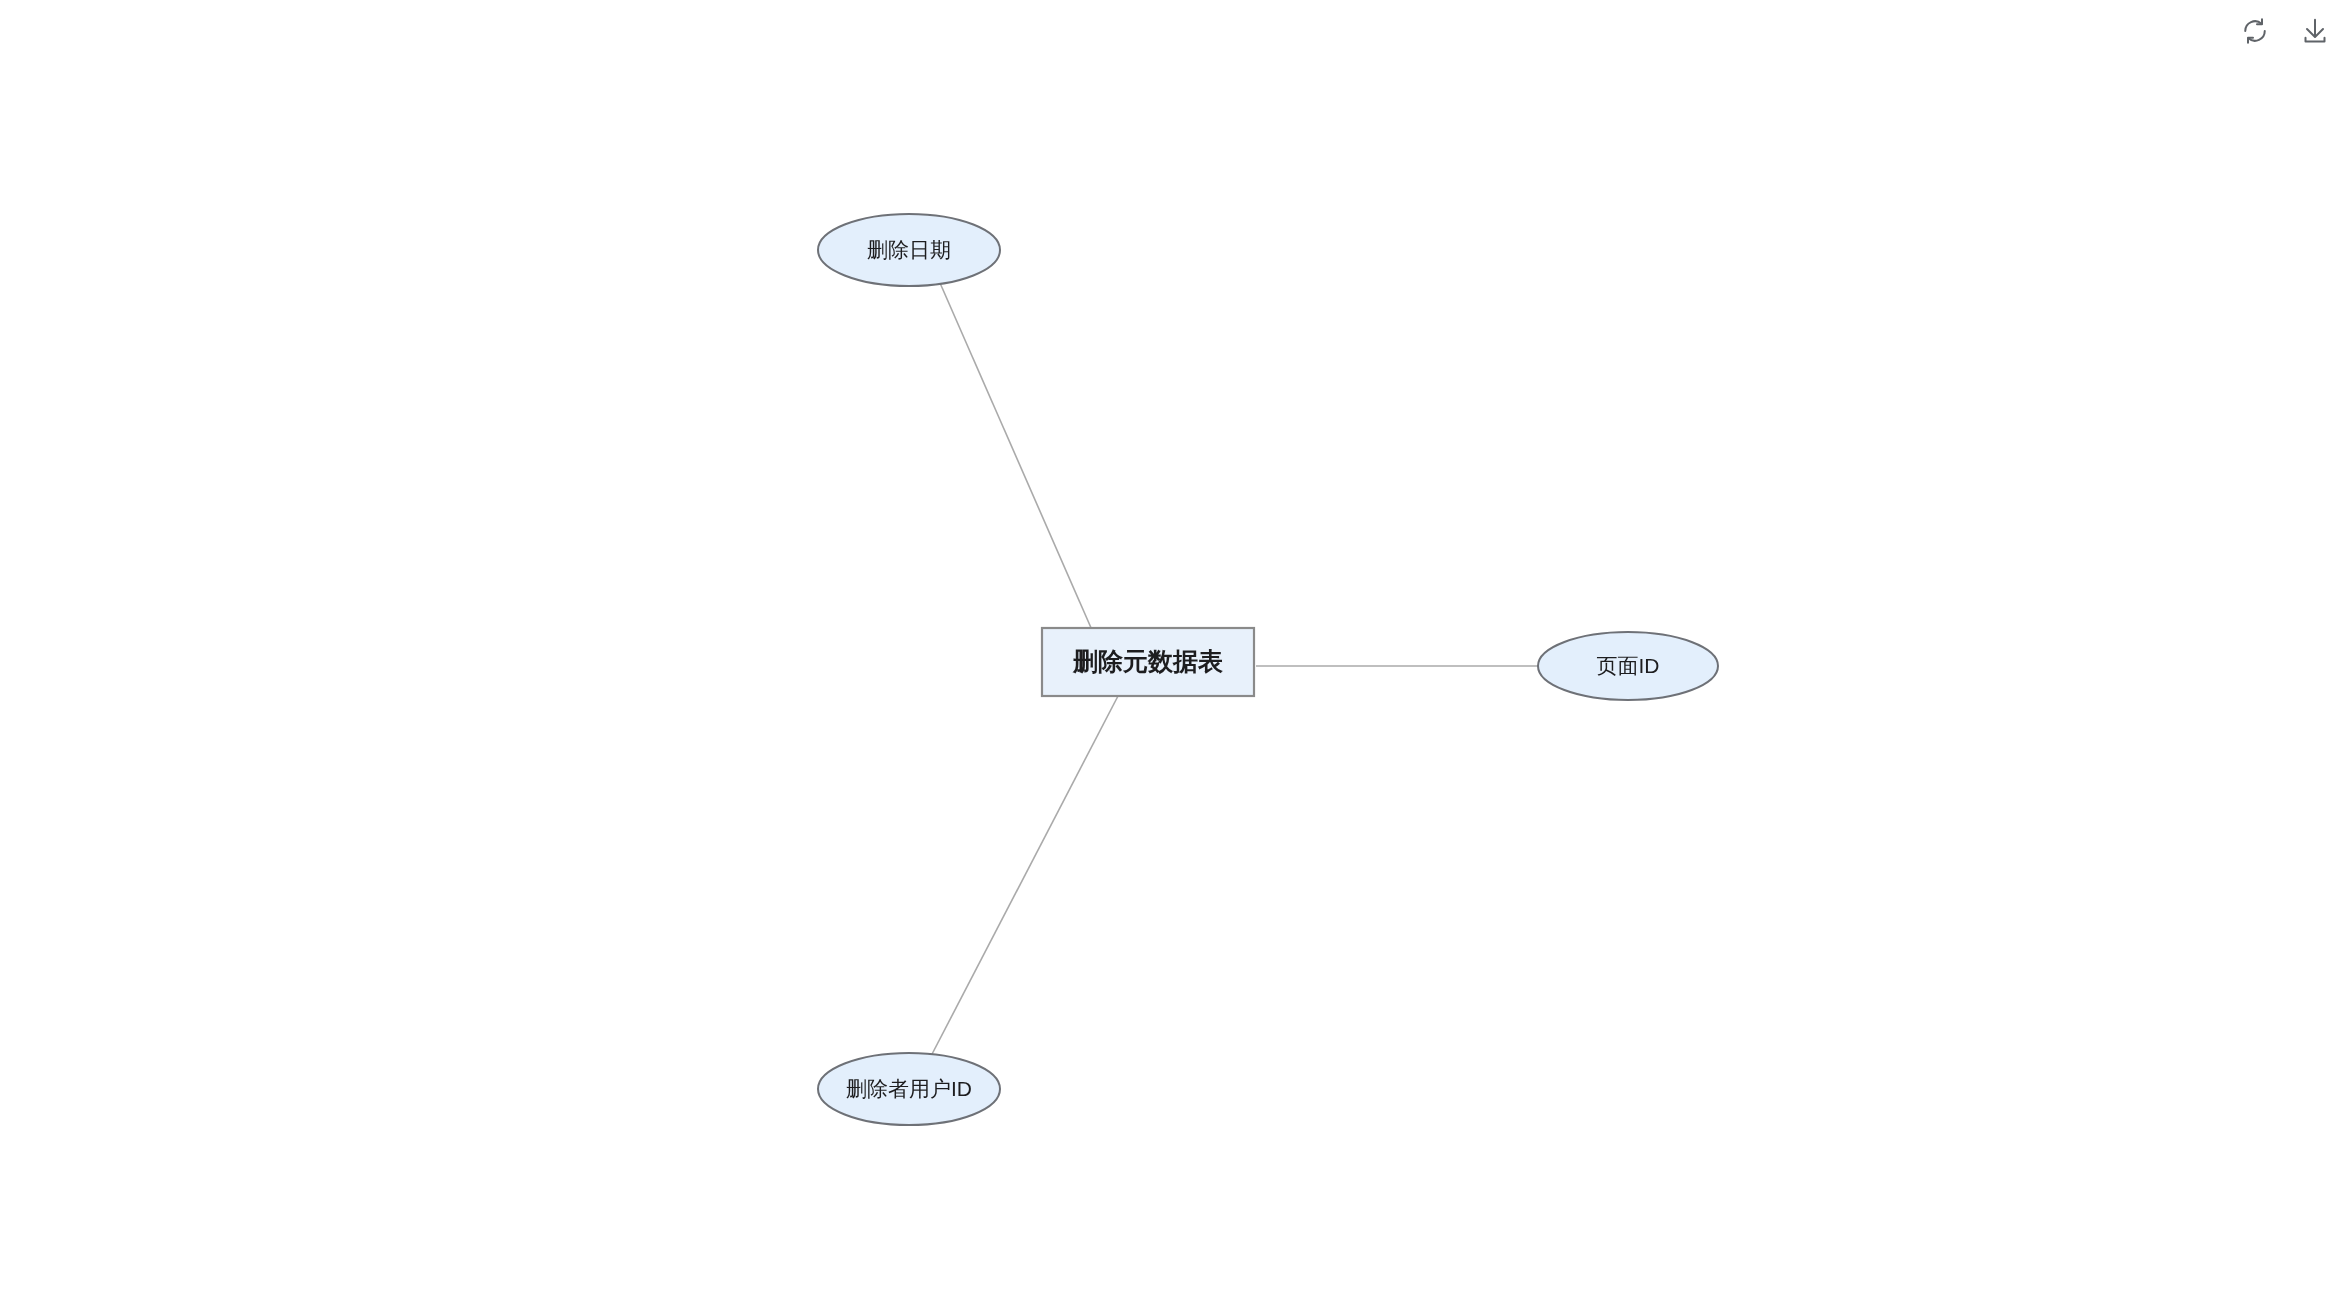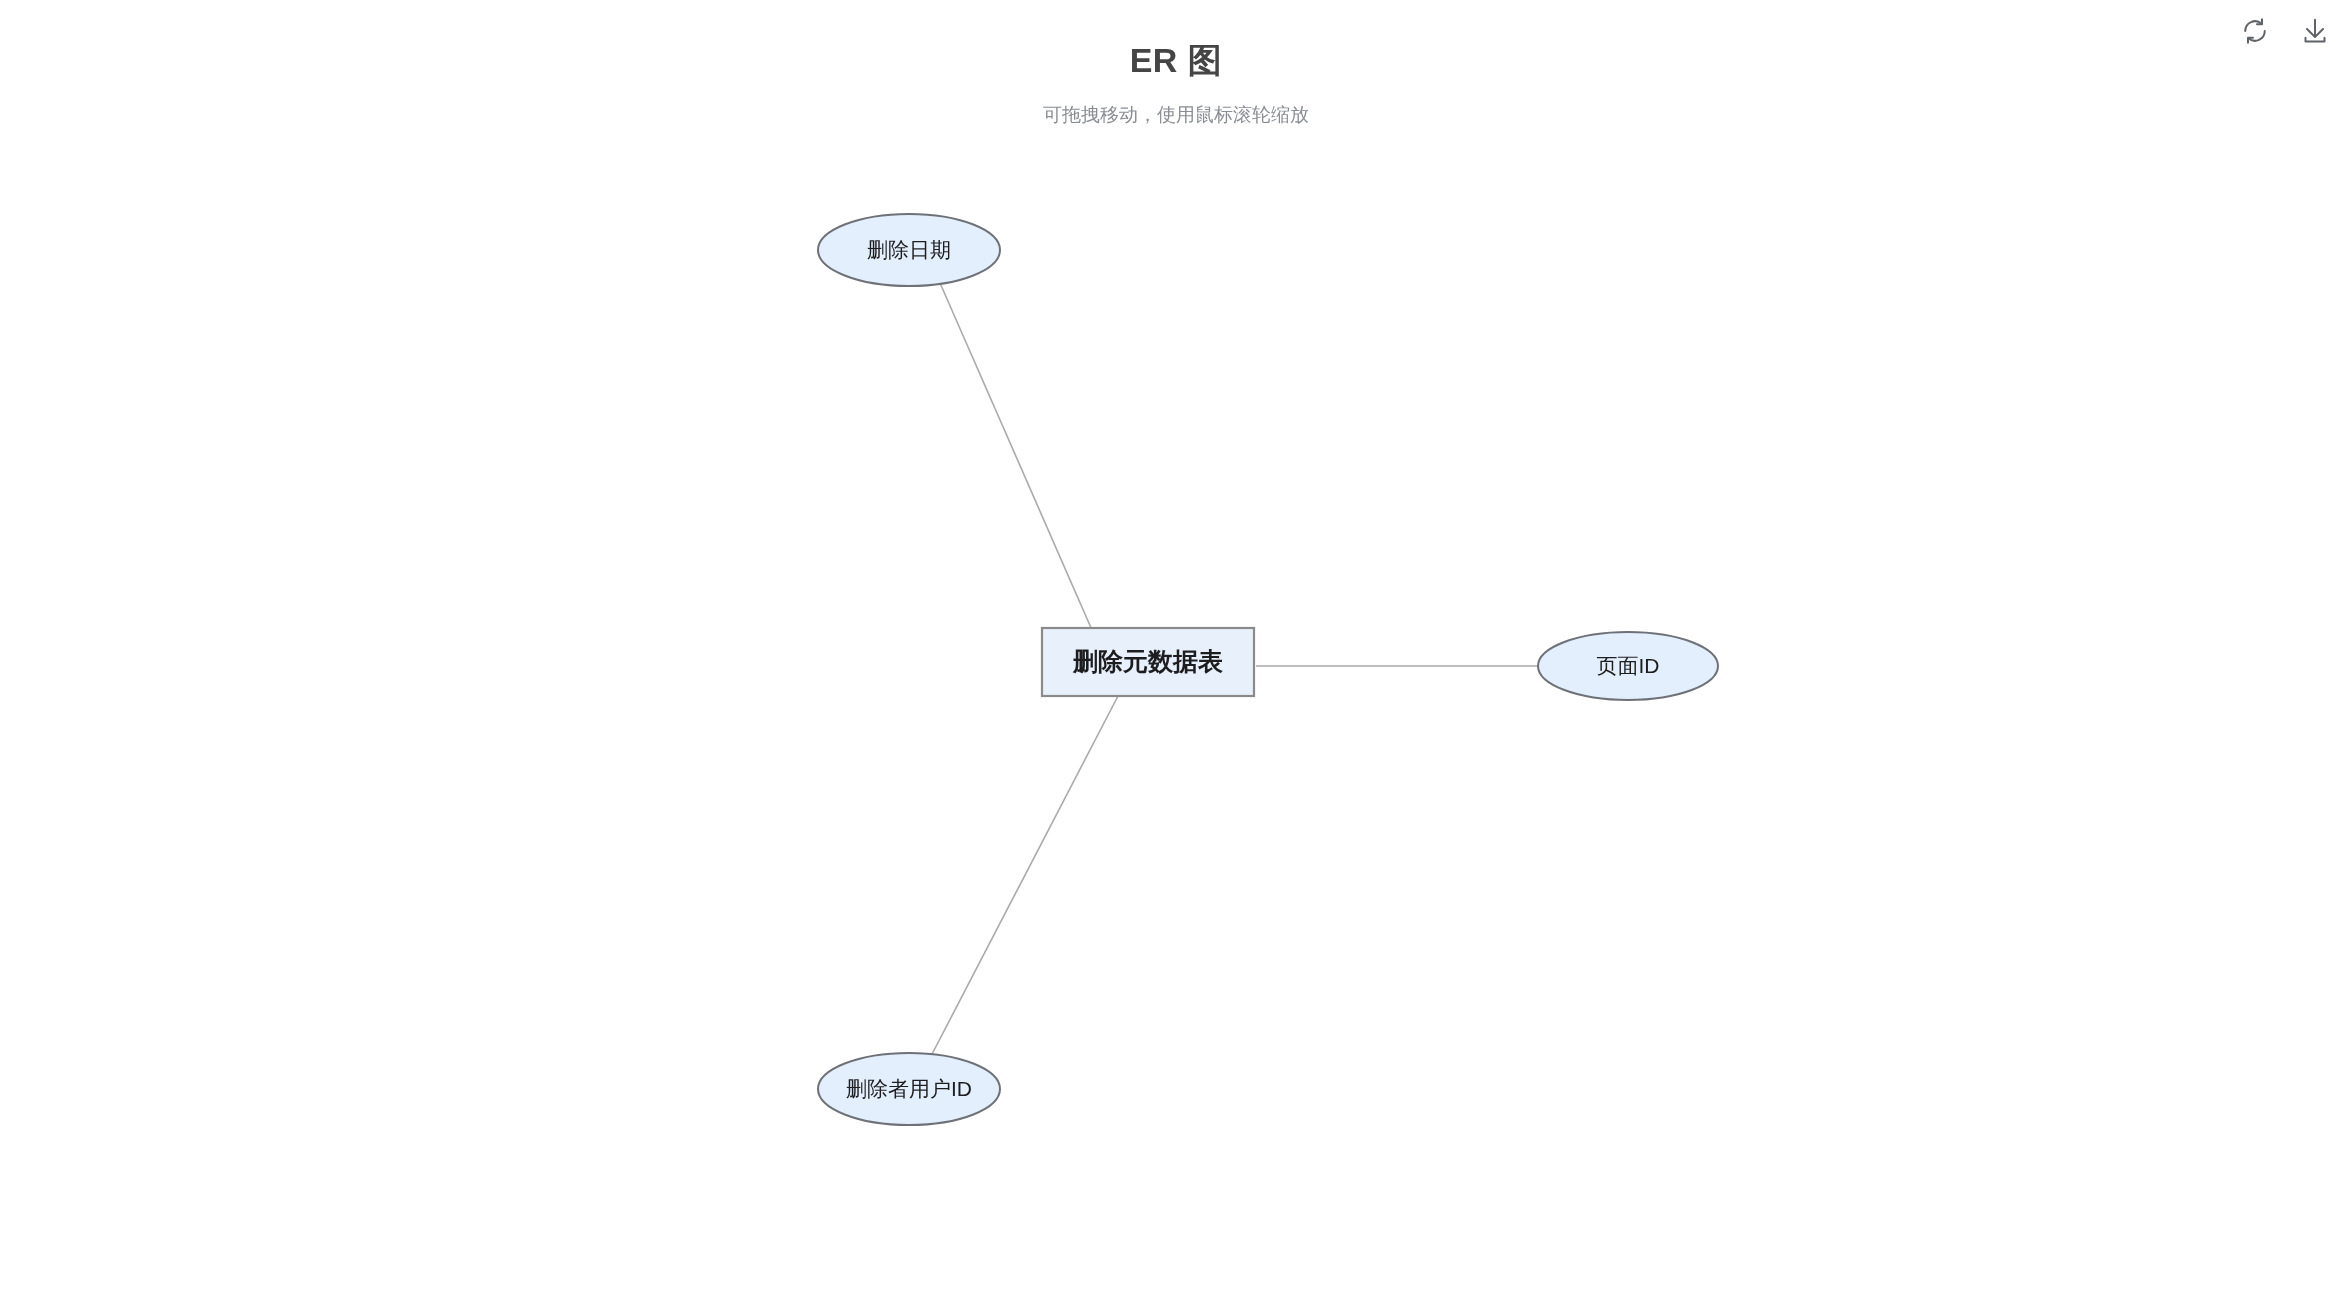--- a/index.html
+++ b/index.html
@@ -135,22 +135,20 @@
     text-anchor: middle;
     dominant-baseline: middle;
   }
 </style>
 </head>
 <body>
 
 <div id="app">
 
   <div class="header">
-    <div class="page-title">ER 图</div>
-    <div class="page-subtitle">可拖拽移动，使用鼠标滚轮缩放</div>
   </div>
 
   <div class="toolbar">
 
     <button class="tool-btn">
       <span>
         <svg width="30" height="30" viewBox="0 0 24 24" fill="none" stroke="#5f6368" stroke-width="1.6" stroke-linecap="round" stroke-linejoin="round">
           <path d="M4.2 12a7.8 7.8 0 0 1 13.0 -5.8"></path>
           <polyline points="17.6,2.6 17.6,6.6 13.6,6.6"></polyline>
           <path d="M19.8 12a7.8 7.8 0 0 1 -13.0 5.8"></path>

